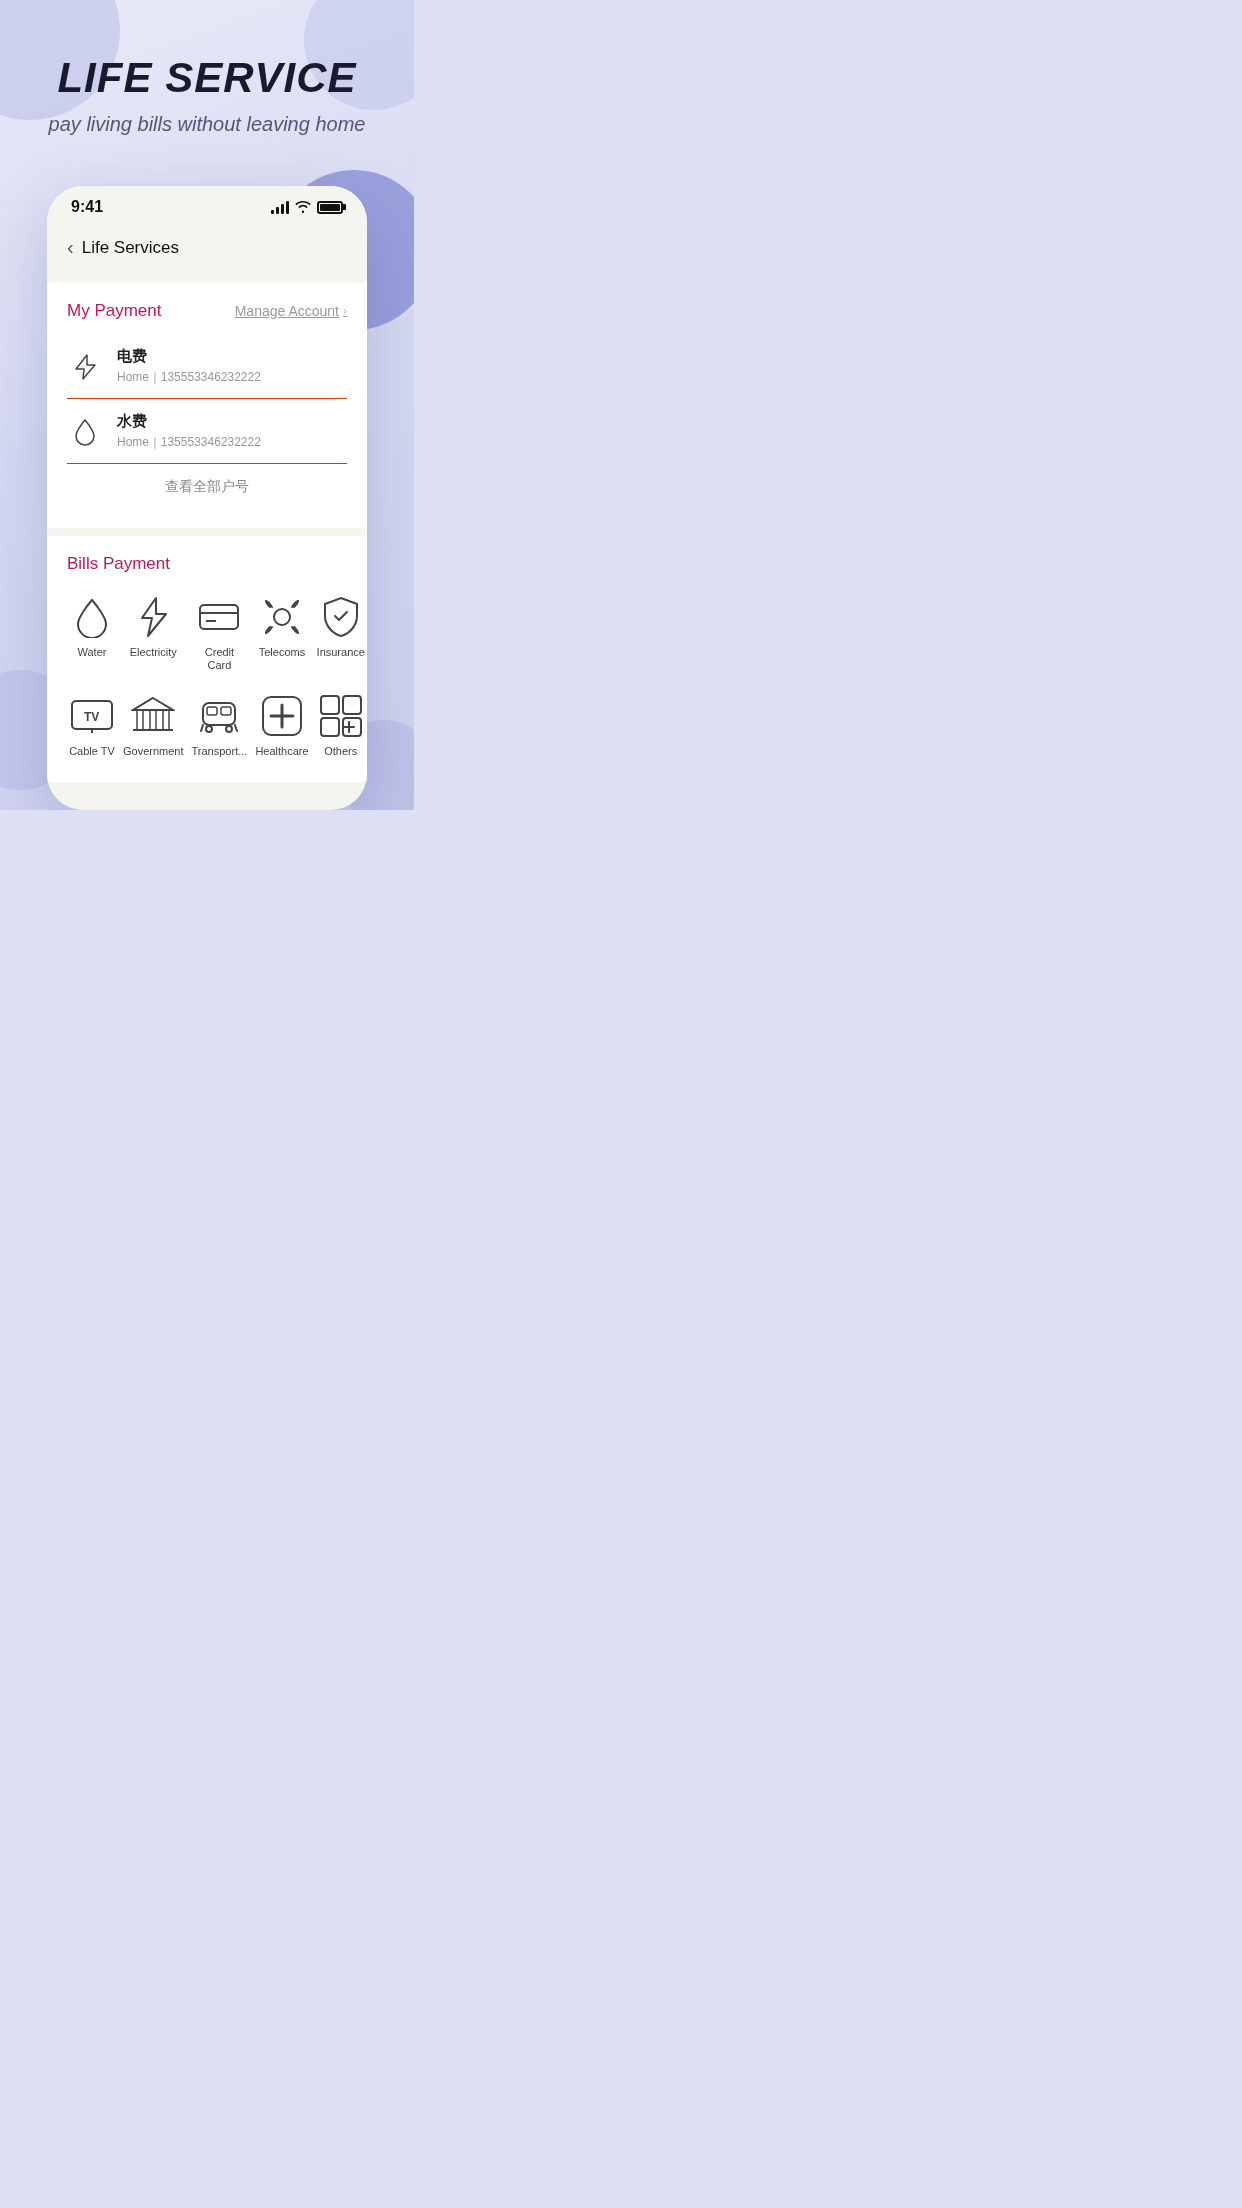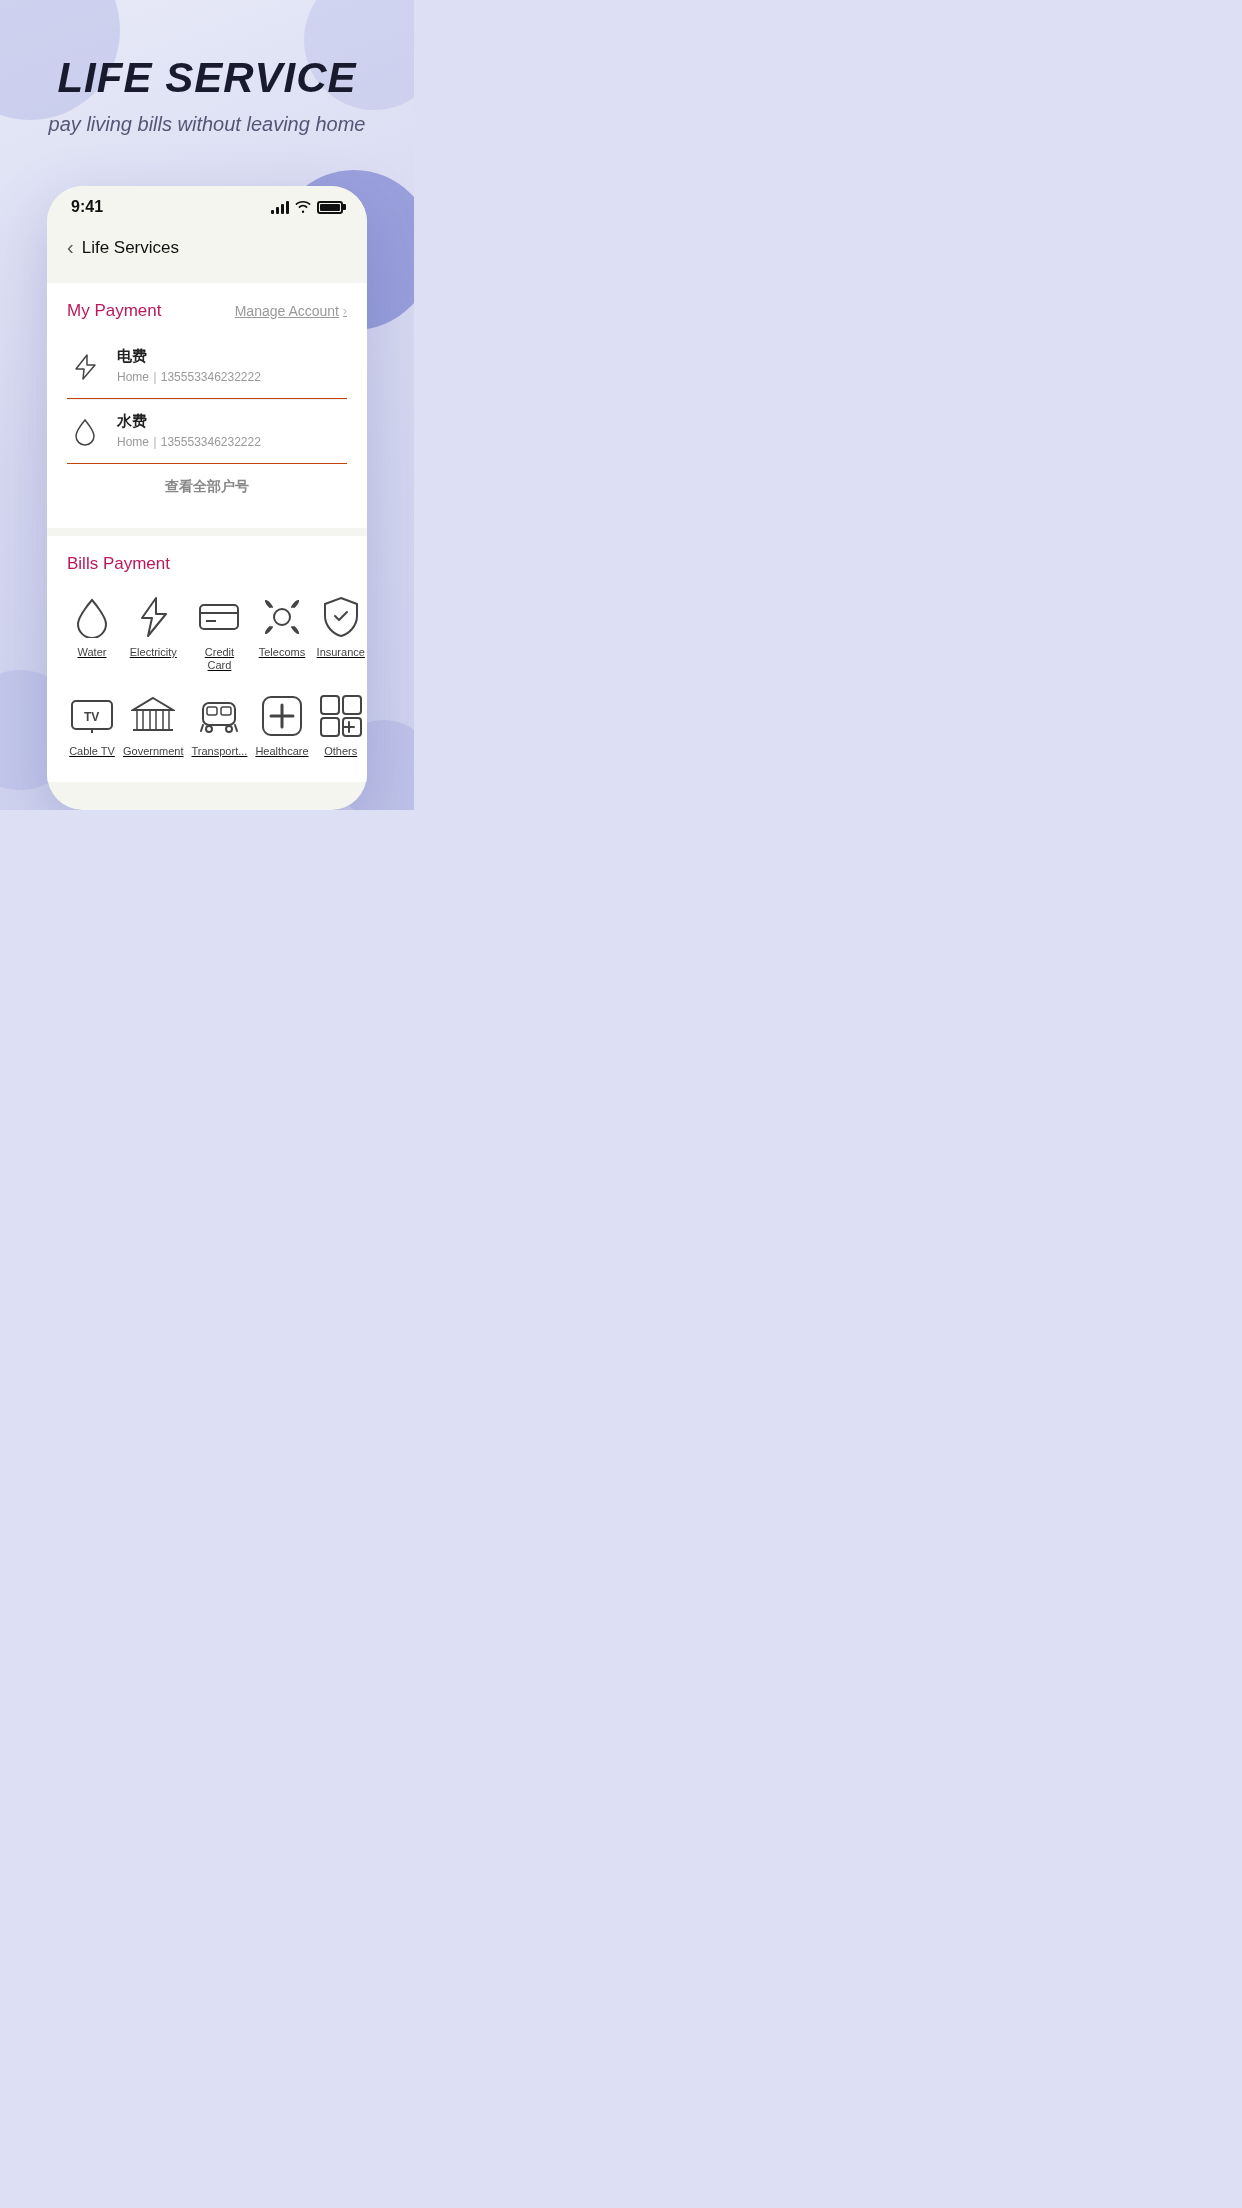--- a/index.html
+++ b/index.html
@@ -282,30 +282,28 @@
       background: #f0f0f0;
       margin: 0;
     }
 
     .view-all {
       text-align: center;
       padding: 14px;
       font-size: 14px;
       color: #888;
       cursor: pointer;
-      font-weight: bold;
     }
 
     
     .bills-grid {
       display: grid;
       grid-template-columns: repeat(5, 1fr);
       gap: 8px 4px;
       margin-top: 14px;
-      text-decoration: underline;
     }
 
     .bill-item {
       display: flex;
       flex-direction: column;
       align-items: center;
       gap: 6px;
       cursor: pointer;
       padding: 6px 2px;
     }

